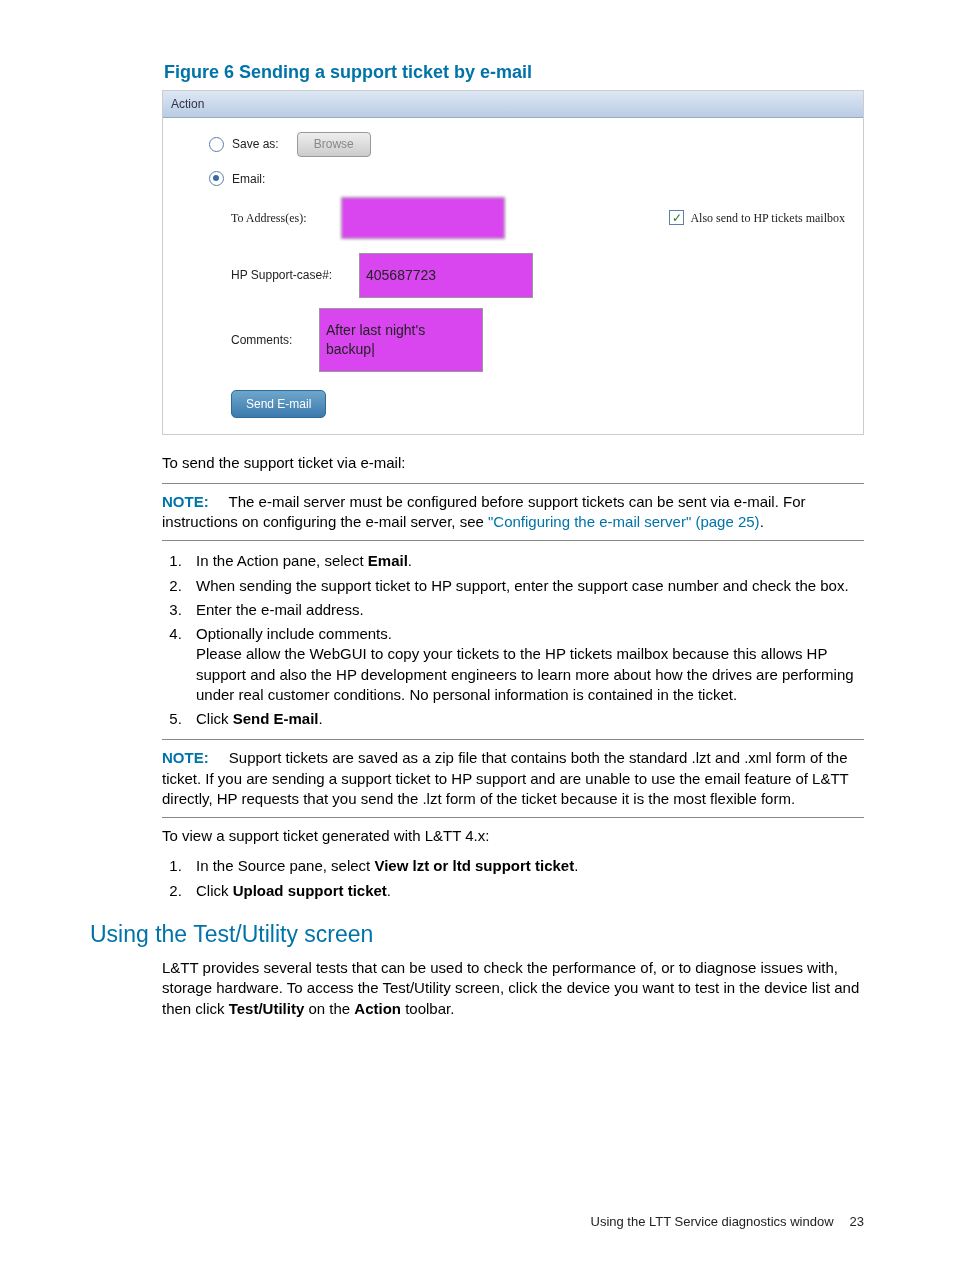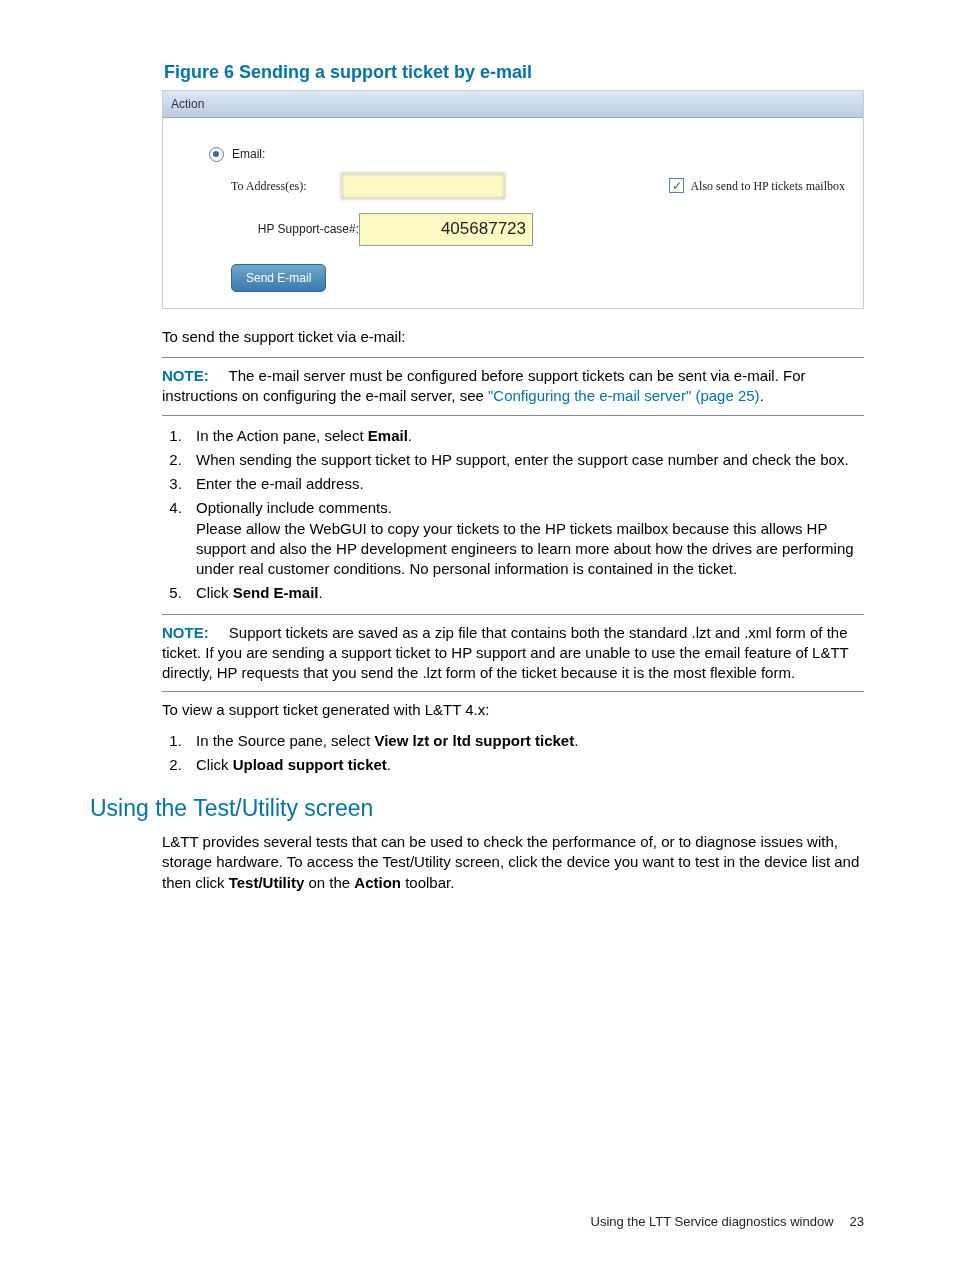--- a/index.html
+++ b/index.html
@@ -63,23 +63,23 @@
       background: linear-gradient(#eee, #ccc);
       border: 1px solid #999;
       border-radius: 4px;
       padding: 3px 16px;
       color: #888;
       font-size: 12px;
       margin-left: 18px;
     }
     .input-box {
       border: 1px solid #999;
-      background: #fef9c3;
-      padding: 4px 6px;
-      font-size: 17px;
+      background: #d946ef;
+      padding: 12px 6px;
+      font-size: 14px;
       color: #b0b0b0;
       min-height: 16px;
       display: inline-block;
     }
     .checkbox {
       width: 13px; height: 13px;
       border: 1px solid #5a7fa8;
       background: #fff;
       display: inline-flex;
       align-items: center;
@@ -141,36 +141,45 @@
     b { font-weight: bold; }
   </style>
 </head>
 <body>
 
 <div class="figure-caption">Figure 6 Sending a support ticket by e-mail</div>
 
 <div class="screenshot">
   <div class="action-bar">Action</div>
   <div class="action-body">
+    <div class="row">
+      <span class="radio"></span>
+      <span class="label">Save as:</span>
+      <span class="browse-btn">Browse</span>
+    </div>
     <div class="row" style="margin-top:14px;">
       <span class="radio selected"></span>
       <span class="label">Email:</span>
     </div>
     <div class="row" style="margin-left:22px;font-family:Liberation Serif, serif;">
       <span class="label" style="width:110px;">To Address(es):</span>
       <span class="input-box" style="width:150px; filter:blur(1.5px);"></span>
       <span style="flex:1;"></span>
       <span class="checkbox">
           <span class="checkmark">✓</span>
         </span>
       <span class="label">Also send to HP tickets mailbox</span>
     </div>
-    <div class="row" style="margin-left:22px; margin-top:14px;text-align:right;">
+    <div class="row" style="margin-left:22px; margin-top:14px;">
       <span class="label" style="width:128px;">HP Support-case#:</span>
       <span class="input-box" style="width:160px; color:#222;">405687723</span>
+    </div>
+    <div class="row" style="margin-left:22px;">
+      <span class="label" style="width:88px;">Comments:</span>
+      <span class="input-box" style="width:150px; color:#222;">After last night's backup|</span>
     </div>
     <div style="margin-left:22px;">
       <span class="send-btn">Send E-mail</span>
     </div>
   </div>
 </div>
 
 <p class="body-text">To send the support ticket via e-mail:</p>
 
 <hr class="divider">

